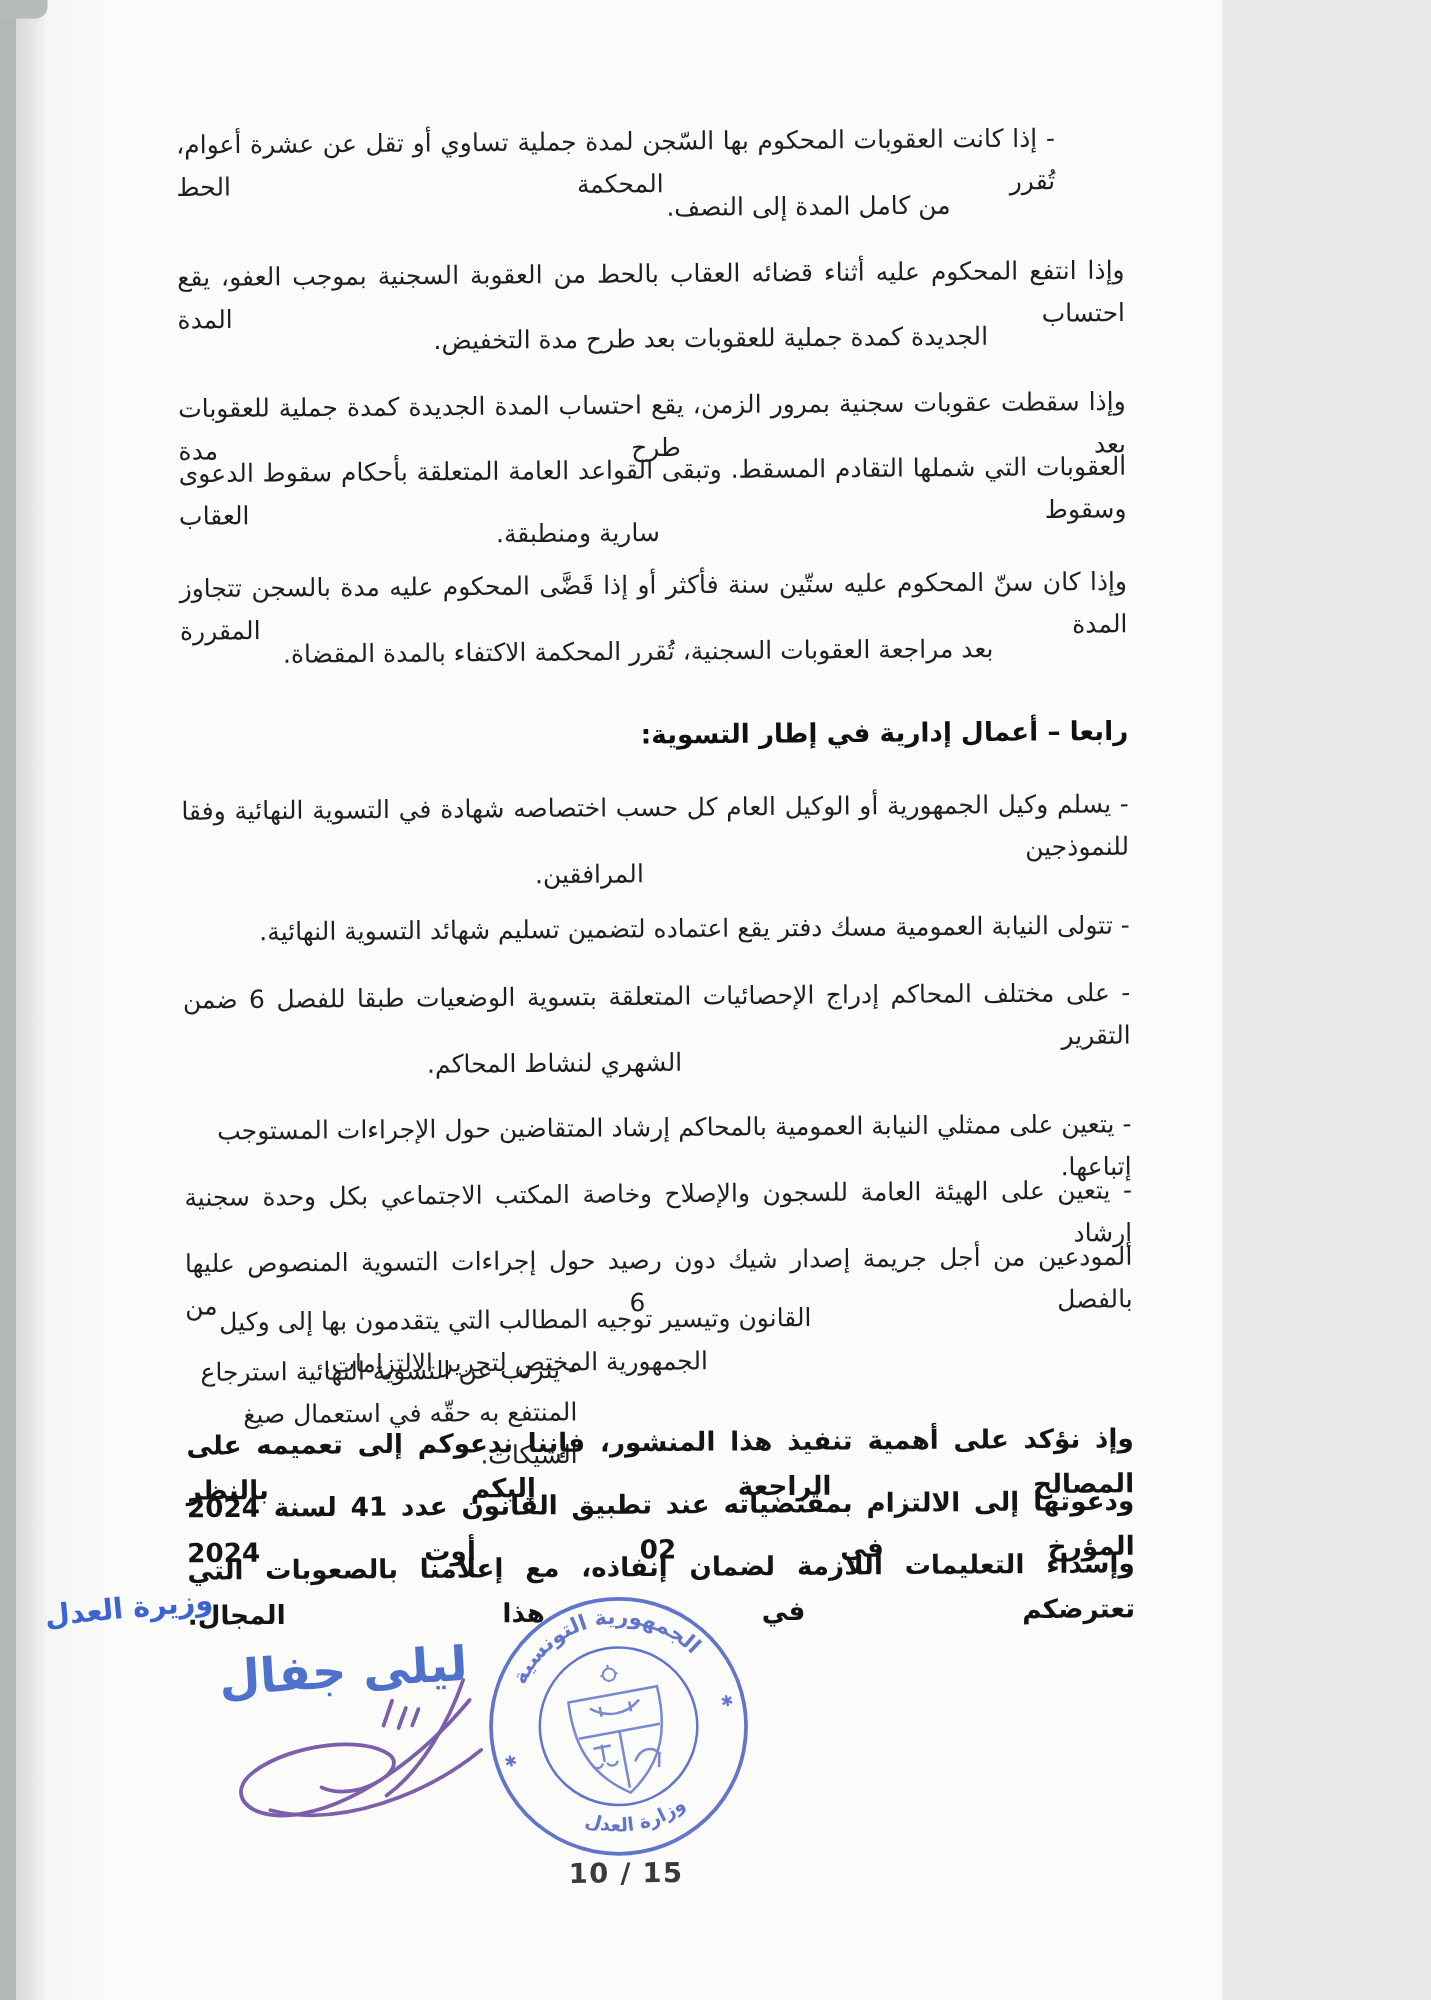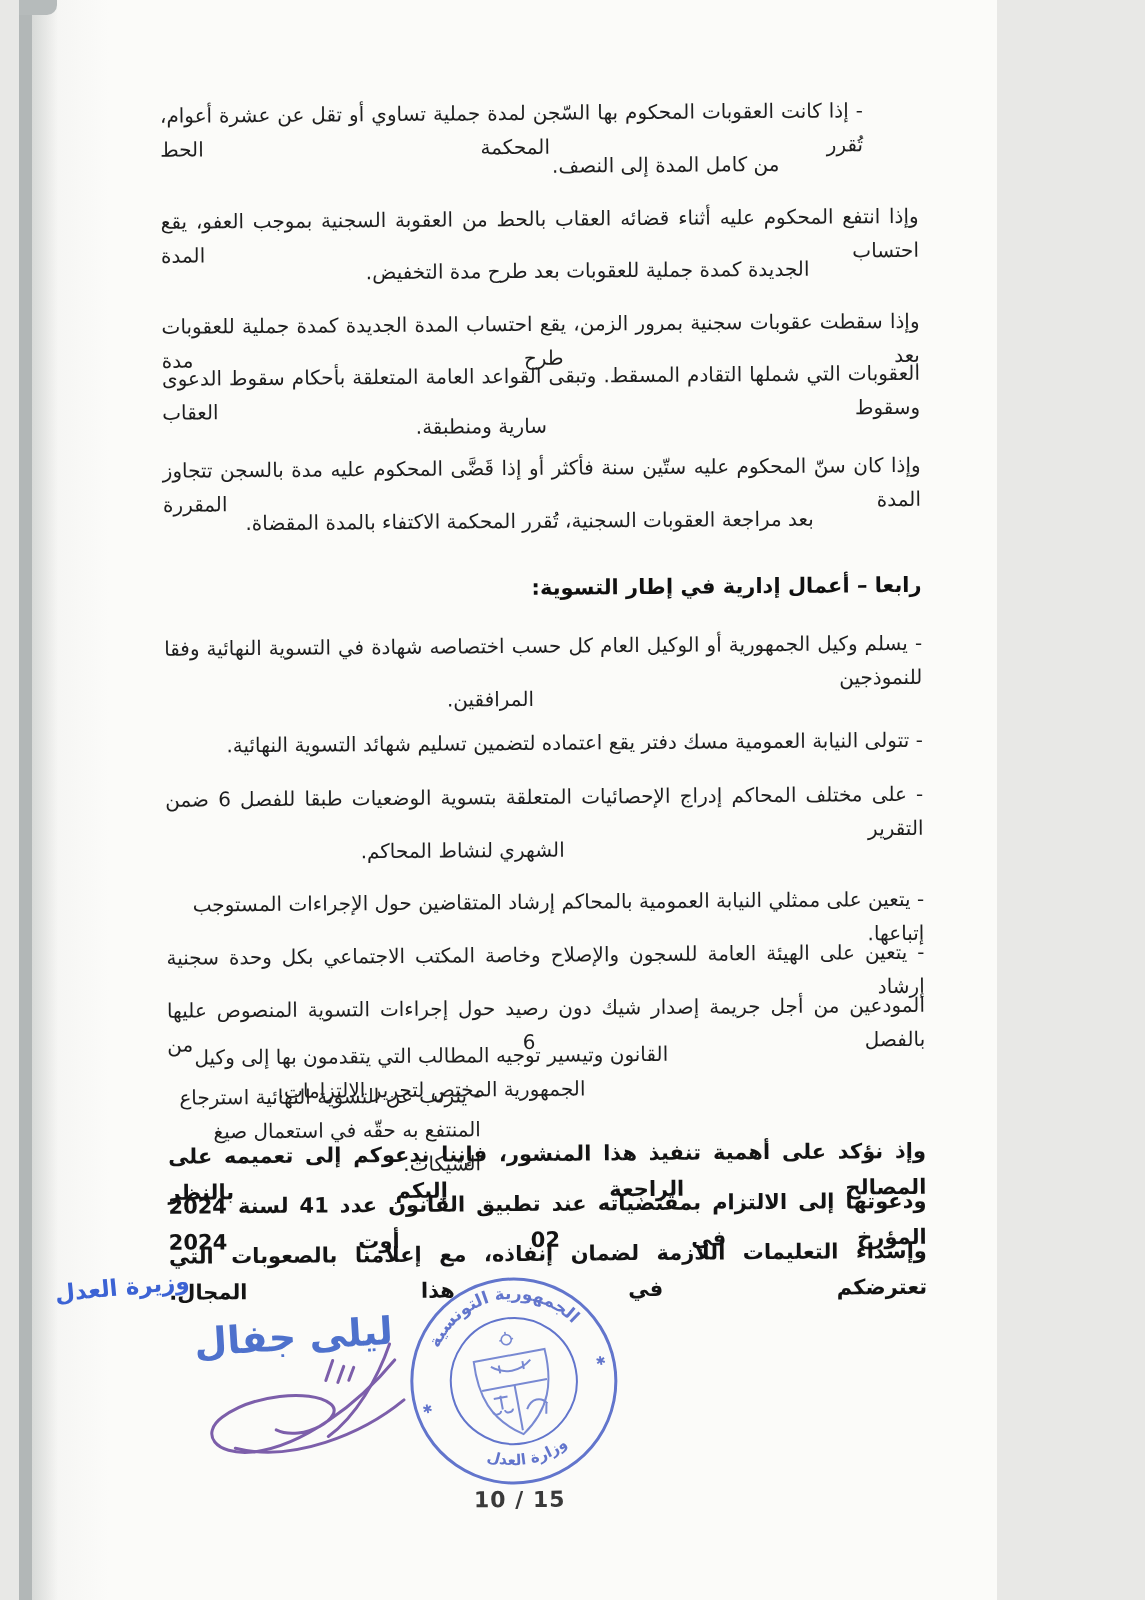--- a/index.html
+++ b/index.html
@@ -1,20 +1,19 @@
 <!DOCTYPE html>
 <html lang="ar"><head>
 <meta charset="utf-8">
 <style>
   html,body{margin:0;padding:0;background:#e8e8e6;}
   .page{
     position:relative;width:978px;height:1600px;overflow:hidden;
     background:linear-gradient(90deg,#eceeec 0px,#f5f5f3 30px,#fbfbf9 90px,#fbfbf9 100%);
     font-family:"DejaVu Sans",sans-serif;
-    margin-left:19px;
   }
   .scan-strip{position:absolute;left:0;top:0;width:13px;height:1600px;background:#b2b7b7;}
   .scan-strip-soft{position:absolute;left:13px;top:0;width:26px;height:1600px;
     background:linear-gradient(90deg,#d8dad8,rgba(255,255,255,0));}
   .scan-corner{position:absolute;left:0;top:0;width:38px;height:15px;background:#b6bbbb;border-bottom-right-radius:10px;}
   .content{position:absolute;inset:0;transform:rotate(-0.45deg);transform-origin:620px 0px;}
   .line{
     position:absolute;right:80px;left:140px;direction:rtl;unicode-bidi:plaintext;
     font-size:20px;line-height:34px;color:#1e1e1e;
     font-family:"DejaVu Sans",sans-serif;

